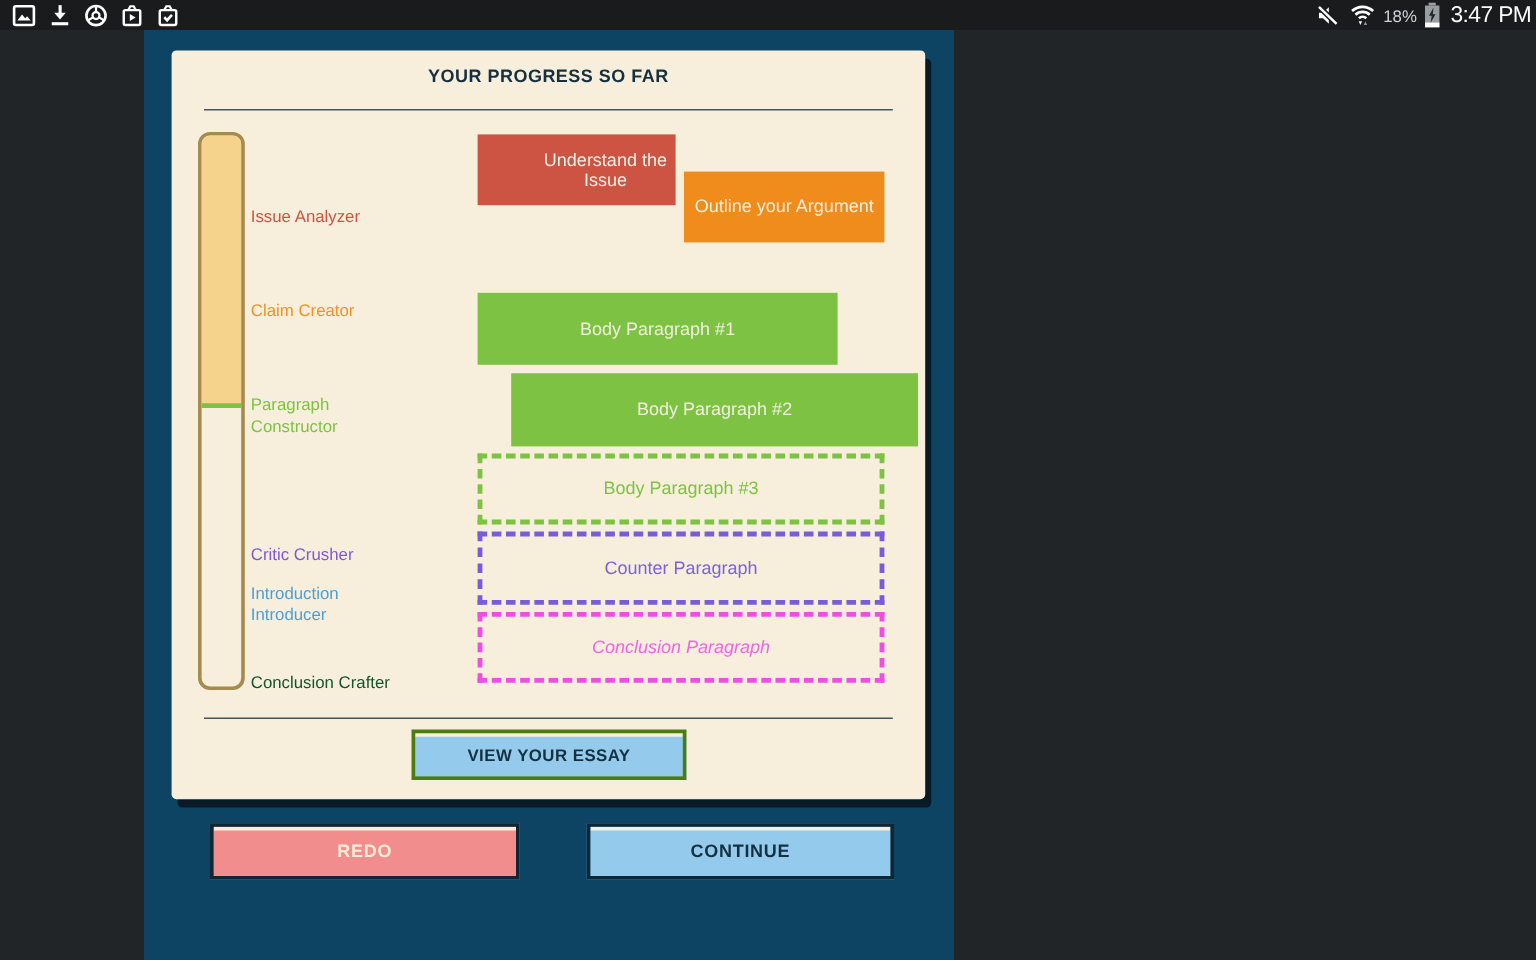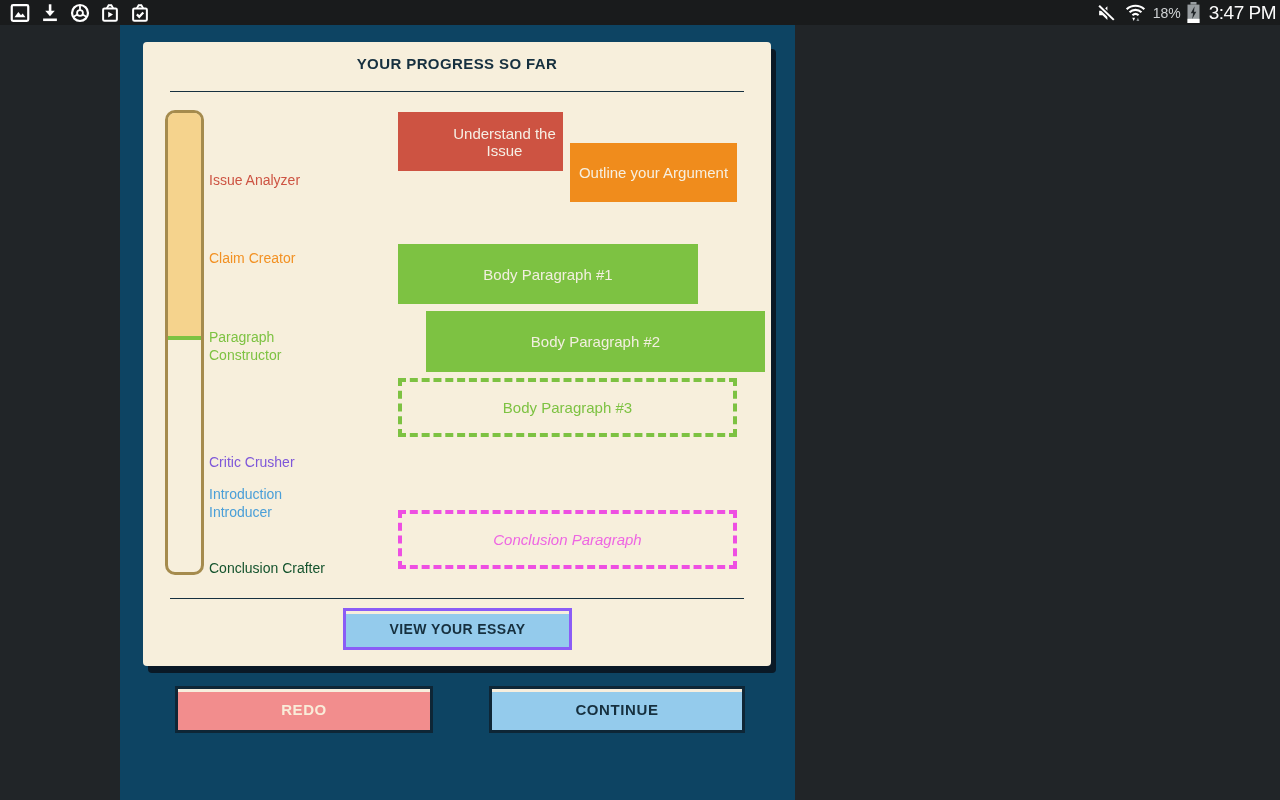--- a/index.html
+++ b/index.html
@@ -68,21 +68,21 @@
   .pos-b2 { left:427px; top:70px;  width:167px; height:59px;margin-top:31px; }
   .pos-b3 { left:255px; top:137px; width:339px; height:58px; }
   .pos-b4 { left:255px; top:202px; width:300px; height:60px; }
   .pos-b5 { left:255px; top:269px; width:339px; height:61px;margin-left:28px; }
   .pos-b6 { left:255px; top:336px; width:339px; height:59px; }
   .pos-b7 { left:255px; top:401px; width:339px; height:61px; }
   .pos-b8 { left:255px; top:468px; width:339px; height:59px; }
   
   .view-btn {
     position:absolute; left:200px; top:566px; width:229px; height:42px;
-    background:#94cbec; border:3px solid #8b5cf6;
+    background:#94cbec; border:3px solid #4d7c0f;
     box-shadow:inset 0 3px 0 #f7eedd;
     color:#16303f; font-weight:bold; font-size:14px; letter-spacing:0.4px;
     display:flex; align-items:center; justify-content:center; cursor:pointer;
     font-family:"Liberation Sans", sans-serif;
   }
   
   .footer-btn {
     position:absolute; top:661px; height:47px;
     border:3px solid #0e2636; box-shadow:inset 0 3px 0 #f7eedd;
     font-weight:bold; font-size:15px; letter-spacing:0.6px;
@@ -182,20 +182,21 @@
       <div class="stage s3">Paragraph Constructor</div>
       <div class="stage s4">Critic Crusher</div>
       <div class="stage s5">Introduction Introducer</div>
       <div class="stage s6">Conclusion Crafter</div>
 
       <div class="box pos-b1 solid-red">Understand the Issue</div>
       <div class="box pos-b2 solid-orange">Outline your Argument</div>
       <div class="box pos-b4 solid-green">Body Paragraph #1</div>
       <div class="box pos-b5 solid-green">Body Paragraph #2</div>
       <div class="box pos-b6 dash-green">Body Paragraph #3</div>
+      <div class="box pos-b7 dash-purple">Counter Paragraph</div>
       <div class="box pos-b8 dash-magenta">Conclusion Paragraph</div>
 
       <div class="hr hr-bottom"></div>
       <div class="view-btn">VIEW YOUR ESSAY</div>
     </div>
 
     <div class="footer-btn redo-btn">REDO</div>
     <div class="footer-btn continue-btn">CONTINUE</div>
   </div>
 

